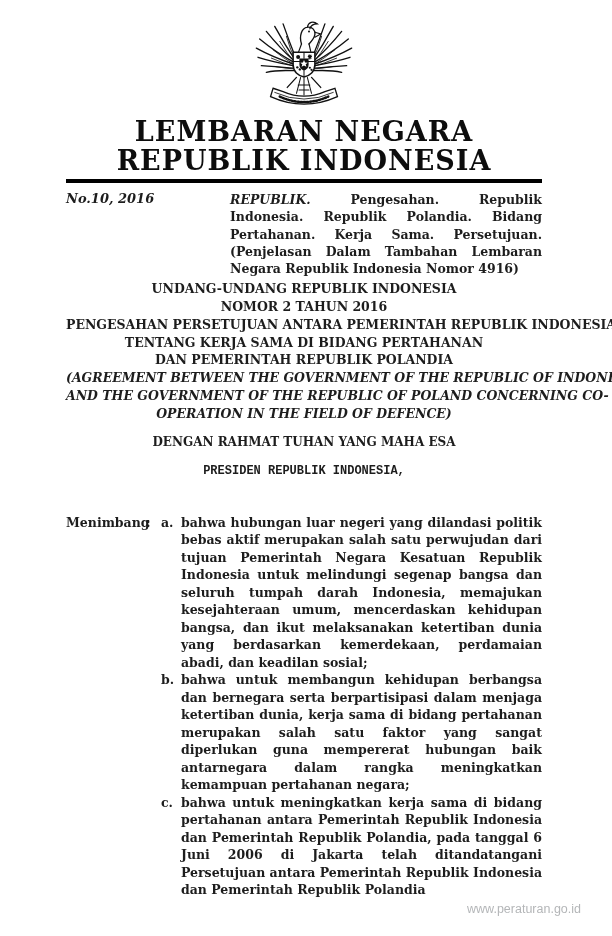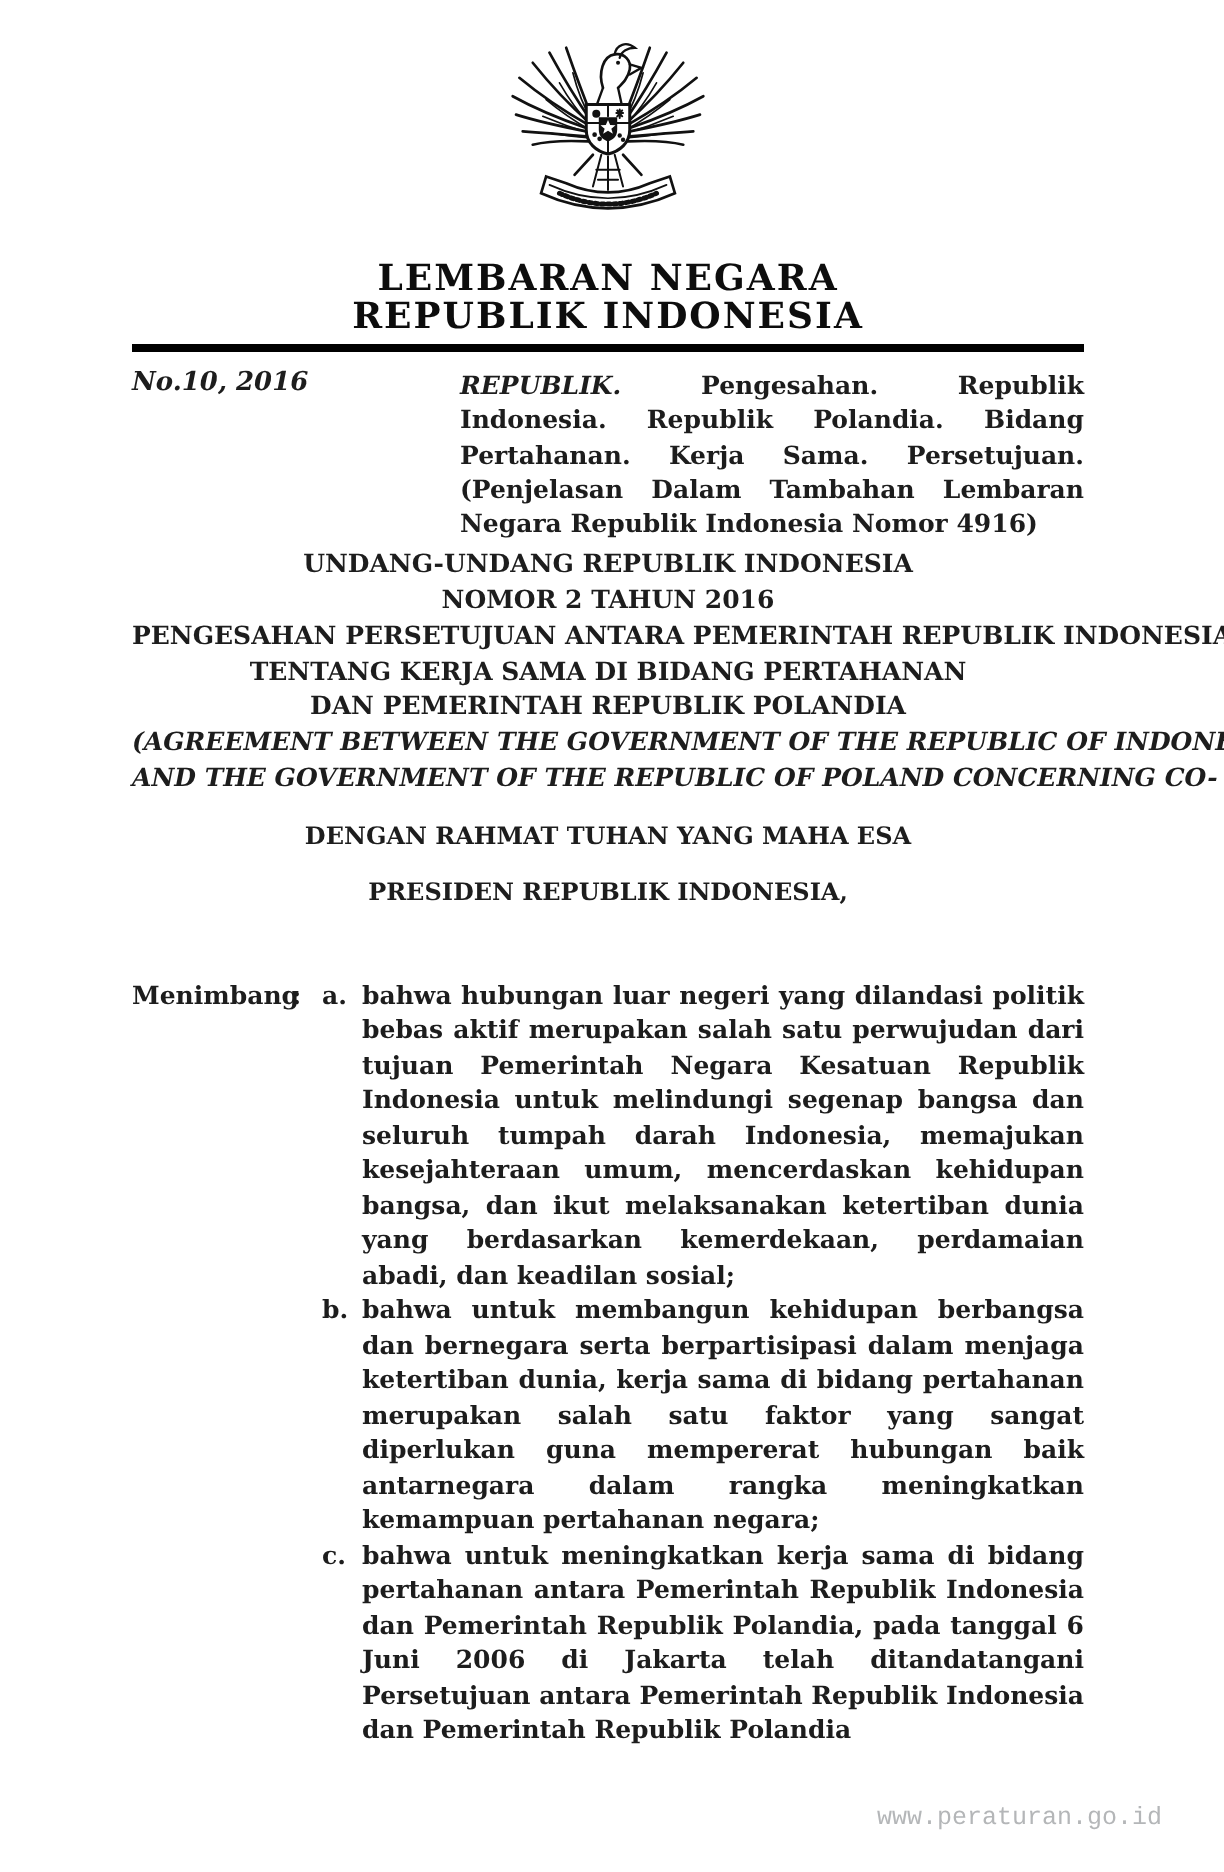--- a/index.html
+++ b/index.html
@@ -12,62 +12,62 @@
     font-family: "DejaVu Serif", serif;
     font-weight: 700;
     color: #1d1d1d;
   }
   .content { margin: 0 70px 0 66px; }
 
   
   .emblem-wrap { display: flex; justify-content: center; padding-top: 18px; }
   .masthead-title {
     text-align: center;
-    font-size: 18px;
+    font-size: 27px;
     line-height: 1.06;
     letter-spacing: 1px;
     color: #0d0d0d;
-    margin-top: 20px;
+    margin-top: 8px;
   }
   .rule { height: 4px; background: #000; margin-top: 4px; }
 
   
   .meta { display: flex; margin-top: 8px; font-size: 12.5px; }
   .meta-number { width: 164px; font-size: 13px; font-style: italic; }
   .meta-subject {
     flex: 1; margin: 0;
     text-align: justify;
     line-height: 1.38;
   }
   .meta-subject em { font-style: italic; }
 
   
   .title-block { margin-top: 3px; text-align: center; font-size: 12.5px; line-height: 1.42; }
   .t-line { white-space: nowrap; }
   .t-line.italic { font-style: italic; }
 
   
   .preamble { margin-top: 12px; text-align: center; font-size: 12px; line-height: 1.42; }
-  .preamble .p-line2 { margin-top: 11px; }
+  .preamble .p-line2 { margin-top: 11px; font-family: Liberation Mono, monospace; }
 
   
   .considering { display: flex; margin-top: 34px; font-size: 12.5px; line-height: 1.4; }
   .c-label { width: 80px; }
   .c-colon { width: 15px; }
   .c-items { flex: 1; }
   .c-item { display: flex; }
   .c-letter { width: 20px; }
   .c-text { flex: 1; text-align: justify; }
 
   
   .watermark {
     position: absolute;
     right: 31px;
     bottom: 20px;
-    font-family: Liberation Mono, monospace;
+    font-family: Liberation Sans, sans-serif;
     font-weight: 400;
     font-size: 12.5px;
     color: #b4b6b8;
   }
 
   .emblem-svg { display: block; }
 </style>
 </head>
 <body>
 
@@ -160,20 +160,21 @@
     </section>
 
     <section class="title-block">
       <div class="t-line">UNDANG-UNDANG REPUBLIK INDONESIA</div>
       <div class="t-line">NOMOR 2 TAHUN 2016</div>
       <div class="t-line">PENGESAHAN PERSETUJUAN ANTARA PEMERINTAH REPUBLIK INDONESIA</div>
       <div class="t-line">TENTANG KERJA SAMA DI BIDANG PERTAHANAN</div>
       <div class="t-line">DAN PEMERINTAH REPUBLIK POLANDIA</div>
       <div class="t-line italic">(AGREEMENT BETWEEN THE GOVERNMENT OF THE REPUBLIC OF INDONESIA</div>
       <div class="t-line italic">AND THE GOVERNMENT OF THE REPUBLIC OF POLAND CONCERNING CO-</div>
+      <div class="t-line italic">OPERATION IN THE FIELD OF DEFENCE)</div>
     </section>
 
     <section class="preamble">
       <div class="p-line1">DENGAN RAHMAT TUHAN YANG MAHA ESA</div>
       <div class="p-line2">PRESIDEN REPUBLIK INDONESIA,</div>
     </section>
 
     <section class="considering">
       <div class="c-label">Menimbang</div>
       <div class="c-colon">:</div>

